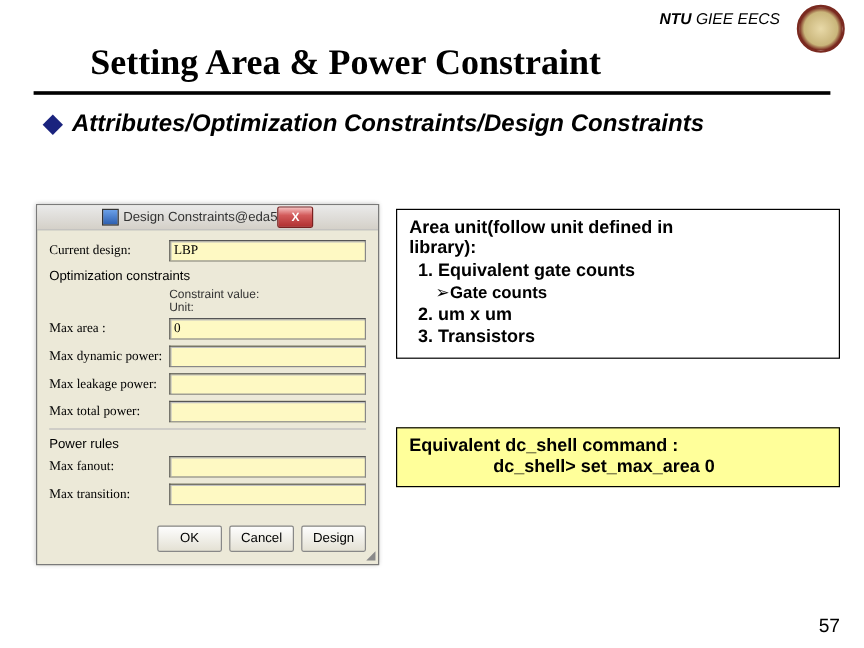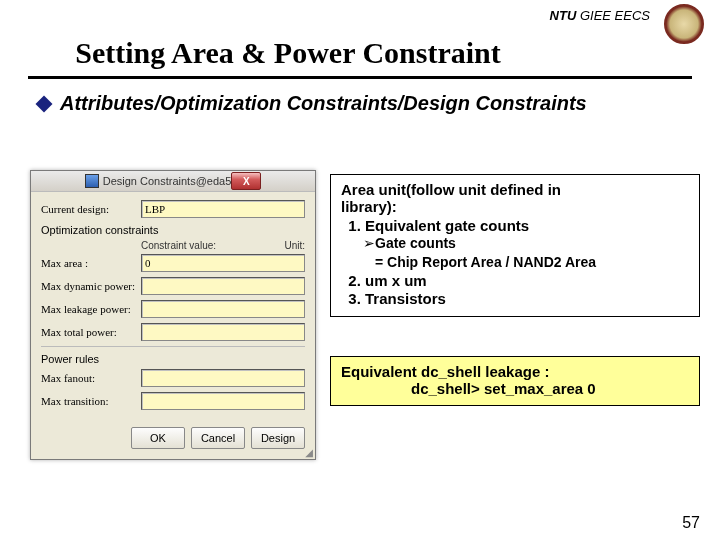--- a/index.html
+++ b/index.html
@@ -126,22 +126,23 @@
     line-height: 16px;
     font-size: 11px;
     color: #000;
   }
   .fieldset-label { margin: 6px 0 4px 0; color: #000; }
   .small-hdr {
     display: flex;
     justify-content: space-between;
     font-size: 10px;
     color: #333;
-    margin: 2px 0 3px 0;
+    margin: 2px 16px 3px 0;
     padding-left: 100px;
+    flex-direction: column;
   }
   .hr-sep {
     height: 1px;
     background: #bbb;
     margin: 4px 0 6px 0;
   }
   .dlg-buttons {
     display: flex;
     justify-content: flex-end;
     gap: 6px;
@@ -269,25 +270,24 @@
 
 <div class="info-box box1">
   <div><b>Area unit(follow unit defined in</b></div>
   <div><b>library):</b></div>
   <ol class="num-list">
     <li>Equivalent gate counts</li>
   </ol>
   <div class="sub-ul">
     <div><span class="arrow">➢</span><b>Gate counts</b></div>
   </div>
-  <div class="eq-line">= Chip Report Area / NAND2 Area</div>
   <ol class="num-list" start="2">
     <li>um x um</li>
     <li>Transistors</li>
   </ol>
 </div>
 
 <div class="info-box box2">
-  <div><b>Equivalent dc_shell leakage :</b></div>
+  <div><b>Equivalent dc_shell command :</b></div>
   <div class="cmd-line">dc_shell&gt; set_max_area 0</div>
 </div>
 
 <div class="page-num">57</div>
 
 </body></html>

